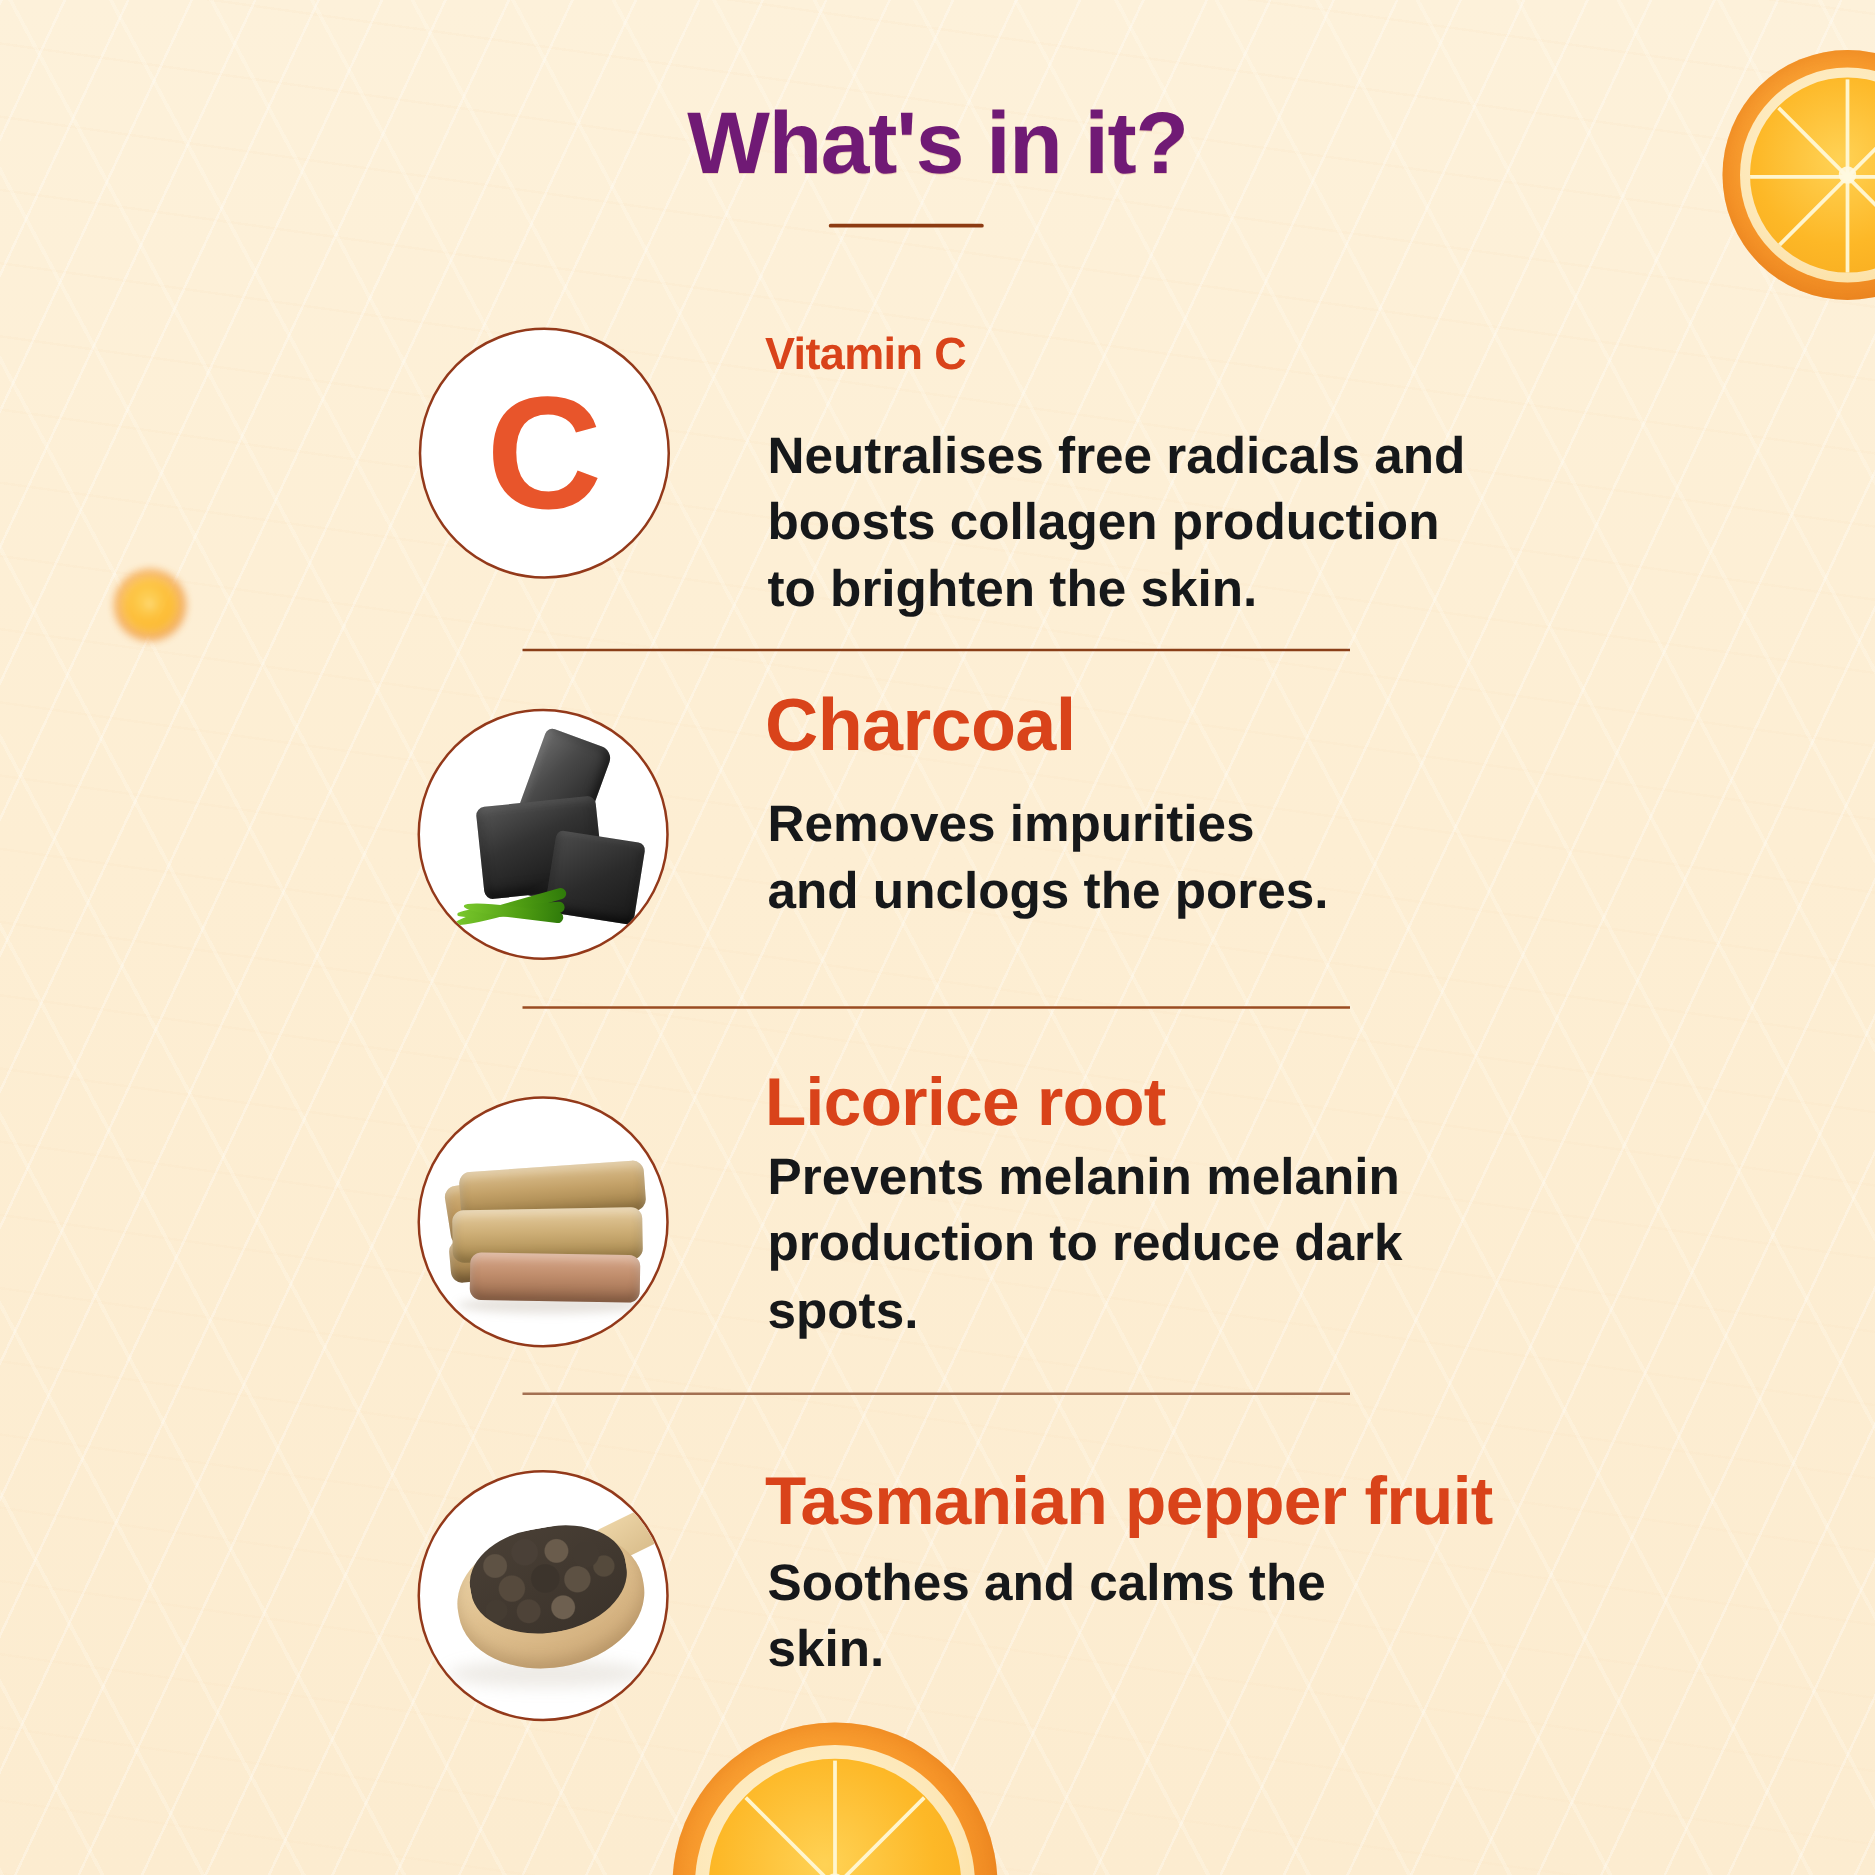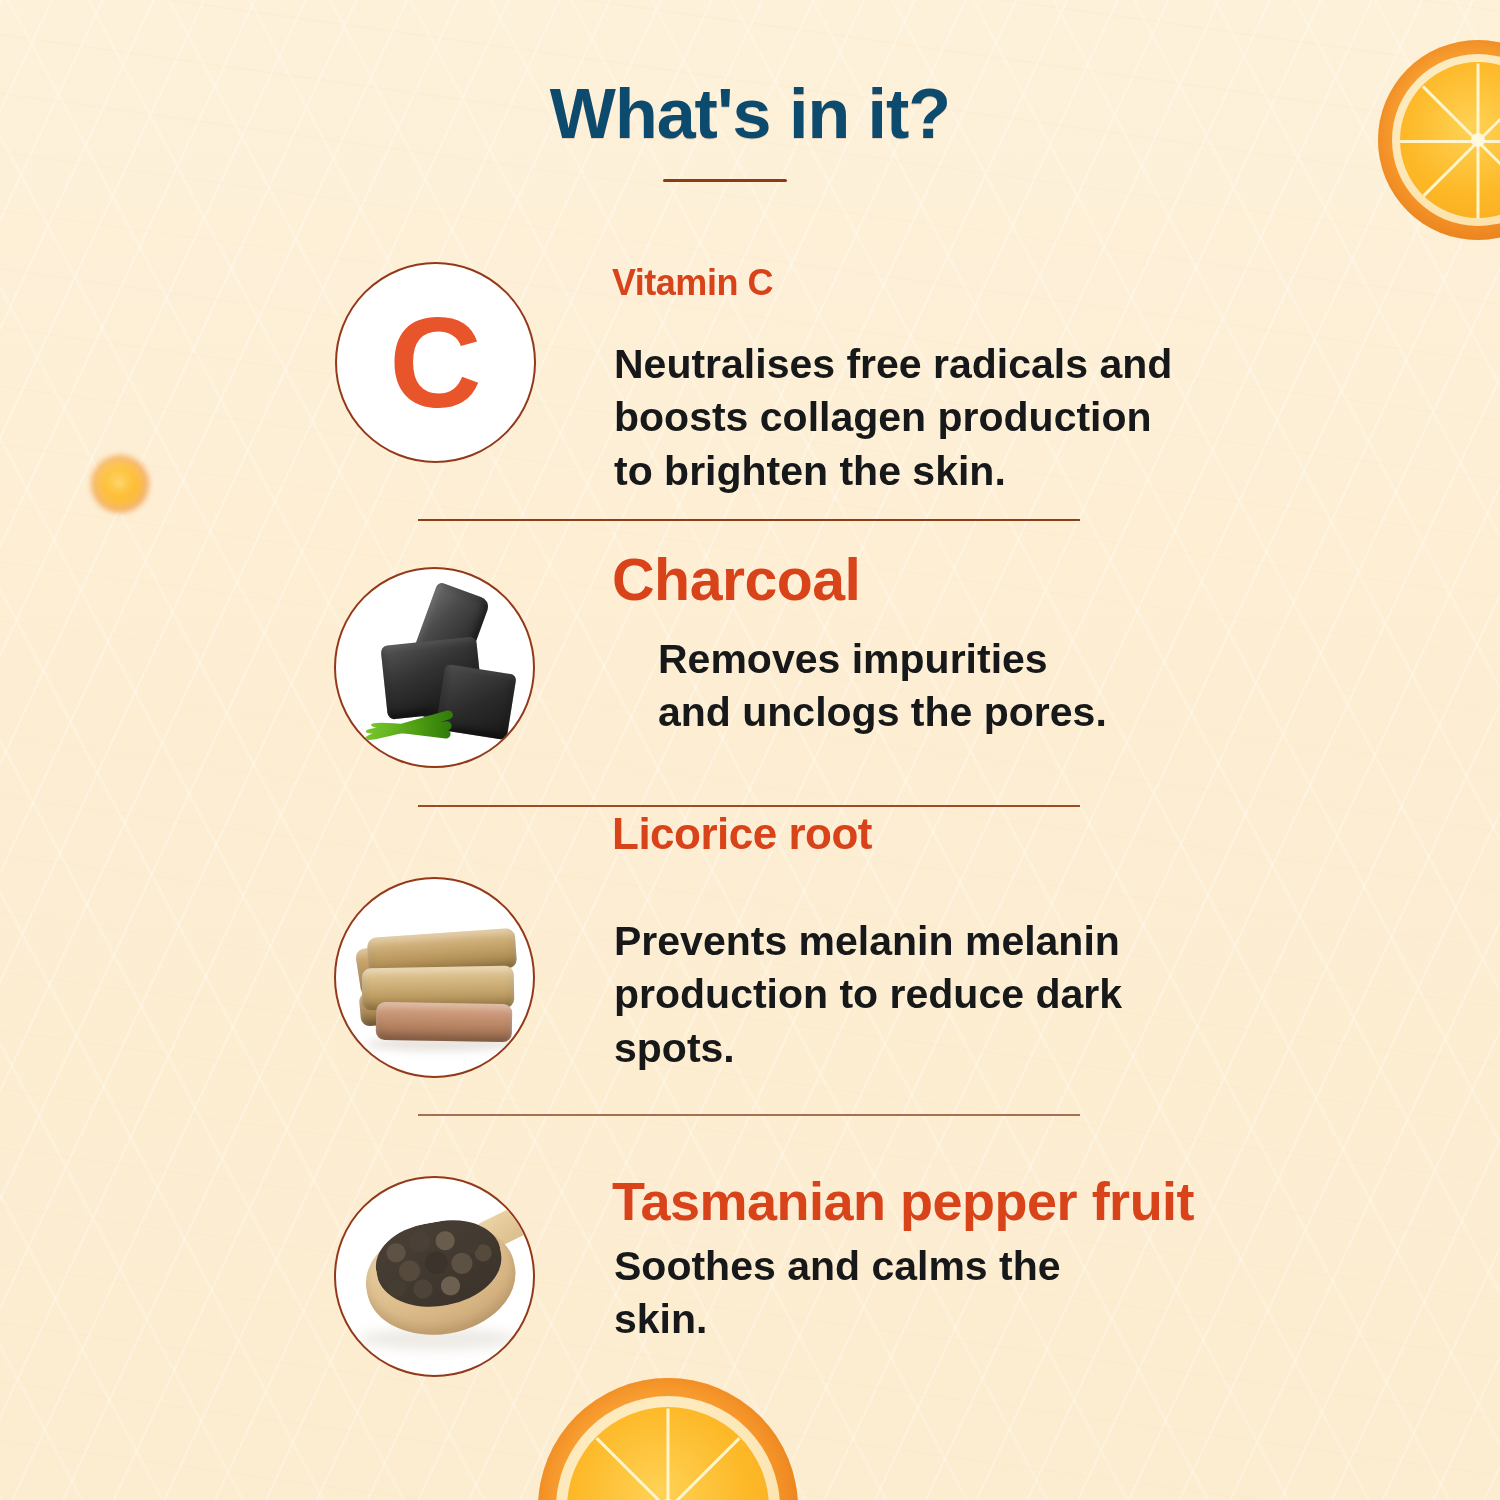--- a/index.html
+++ b/index.html
@@ -56,21 +56,21 @@
   
   .page{ position:relative; width:1500px; height:1500px; }
 
   .title{
     position:absolute; top:74px; left:0; width:1500px;
     text-align:center;
     font-family:"Liberation Sans Narrow","Liberation Sans", sans-serif;
     font-weight:bold;
     font-size:70px;
     letter-spacing:-1px;
-    color:#0c4a6e;
+    color:#701a75;
     text-shadow:0 1px 0 rgba(160,60,20,.18);
   }
   .title-rule{
     position:absolute; top:179px; left:663px; width:124px; height:3px;
     background:#8d3b12; border-radius:2px;
   }
   .divider{
     position:absolute; left:418px; width:662px; height:2px;
     background:#8a4a27;
   }
@@ -209,23 +209,23 @@
     font-weight:700;
     color:#16181a;
     line-height:1.30;
     white-space:pre-line;
   }
 
   #heading-vitamin-c{ top:265px; font-size:36px; }
   #body-vitamin-c{    top:338px; font-size:41px; }
 
   #heading-charcoal{  top:551px; font-size:59px; }
-  #body-charcoal{     top:633px; font-size:41px;margin-left:44px; }
-
-  #heading-licorice{  top:812px; font-size:44px; }
+  #body-charcoal{     top:633px; font-size:41px; }
+
+  #heading-licorice{  top:855px; font-size:54px; }
   #body-licorice{     top:915px; font-size:41px; }
 
   #heading-pepper{    top:1174px; font-size:54px; }
   #body-pepper{       top:1240px; font-size:41px; }
 </style>
 </head>
 <body>
 
 <div class="page">
 

